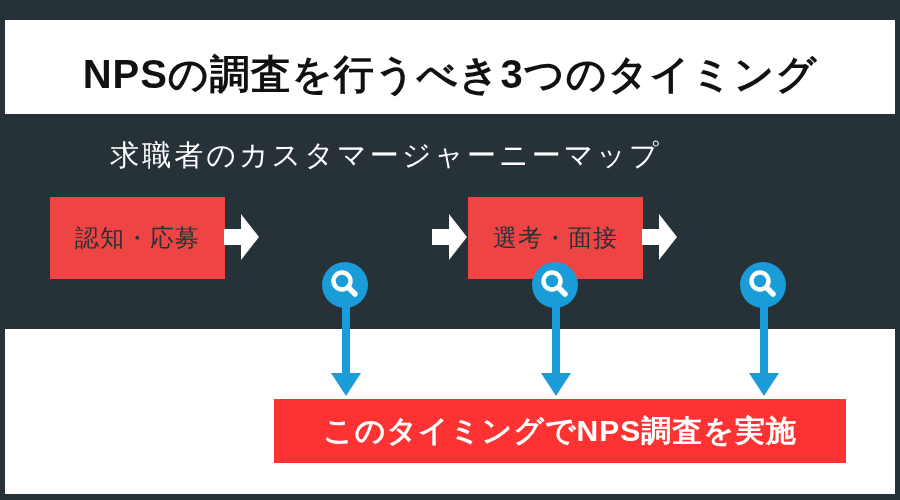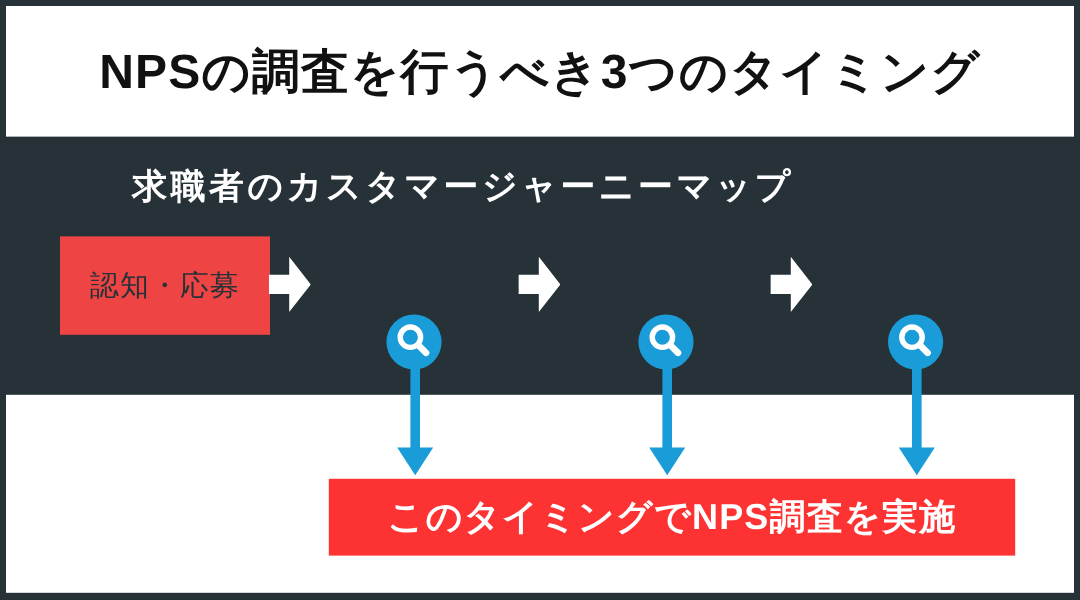--- a/index.html
+++ b/index.html
@@ -9,37 +9,37 @@
     display:flex; align-items:flex-start; justify-content:flex-start;
   }
   .canvas {
     position:relative;
     width:900px; height:500px;
     background:#263238;
     overflow:hidden;
   }
   
   .title-band {
-    position:absolute; left:5px; top:5px; width:890px; height:109px;
+    position:absolute; left:5px; top:20px; width:890px; height:109px;
     background:#ffffff;
     display:flex; align-items:center; justify-content:center;
   }
   .title-band h1 {
     font-size:40px; font-weight:bold; color:#111111; letter-spacing:1px;
     white-space:nowrap;
   }
   
   .dark-band {
     position:absolute; left:0; top:114px; width:900px; height:215px;
     background:#263238;
   }
   .journey-heading {
     position:absolute; left:0; top:136px; width:772px;
     text-align:center;
-    color:#ffffff; font-size:29px; font-weight:700; letter-spacing:3px;
+    color:#ffffff; font-size:29px; font-weight:400; letter-spacing:3px;
     white-space:nowrap;
   }
   
   .stage {
     position:absolute; top:197px; width:175px; height:82px;
     background:#ef4444;
     display:flex; align-items:center; justify-content:center;
   }
   .stage span {
     color:#263238; font-size:24px; letter-spacing:1px; white-space:nowrap;
@@ -80,20 +80,23 @@
   </div>
 
   <div class="dark-band"></div>
   <div class="journey-heading">求職者のカスタマージャーニーマップ</div>
 
   <div class="bottom-band"></div>
 
   <div class="stage" style="left:50px">
     <span>認知・応募</span>
   </div>
+  <div class="stage" style="left:468px">
+    <span>選考・面接</span>
+  </div>
 
   <svg class="harrow" style="left:224px" viewBox="0 0 35 46">
     <polygon points="0,15 17,15 17,0 35,23 17,46 17,31 0,31" fill="#ffffff"></polygon>
   </svg>
   <svg class="harrow" style="left:432px" viewBox="0 0 35 46">
     <polygon points="0,15 17,15 17,0 35,23 17,46 17,31 0,31" fill="#ffffff"></polygon>
   </svg>
   <svg class="harrow" style="left:642px" viewBox="0 0 35 46">
     <polygon points="0,15 17,15 17,0 35,23 17,46 17,31 0,31" fill="#ffffff"></polygon>
   </svg>

